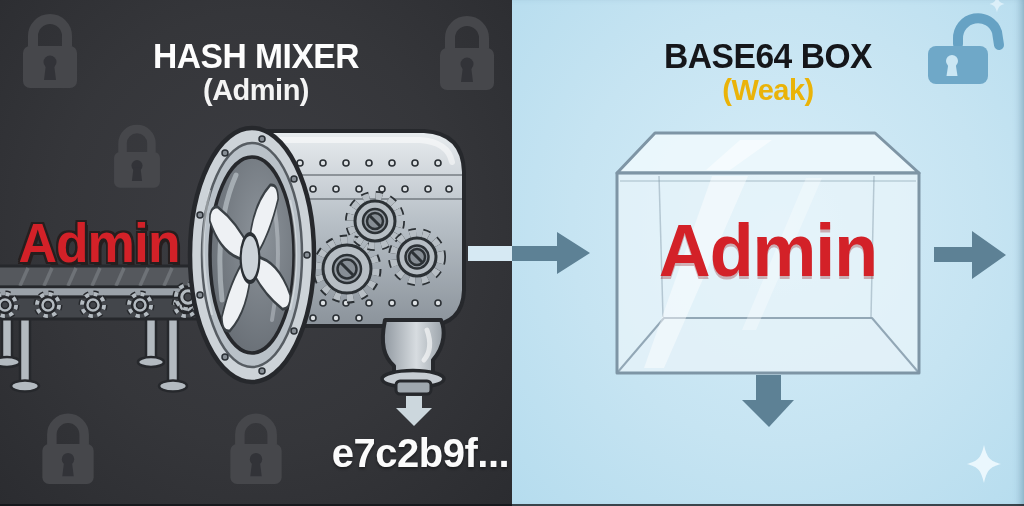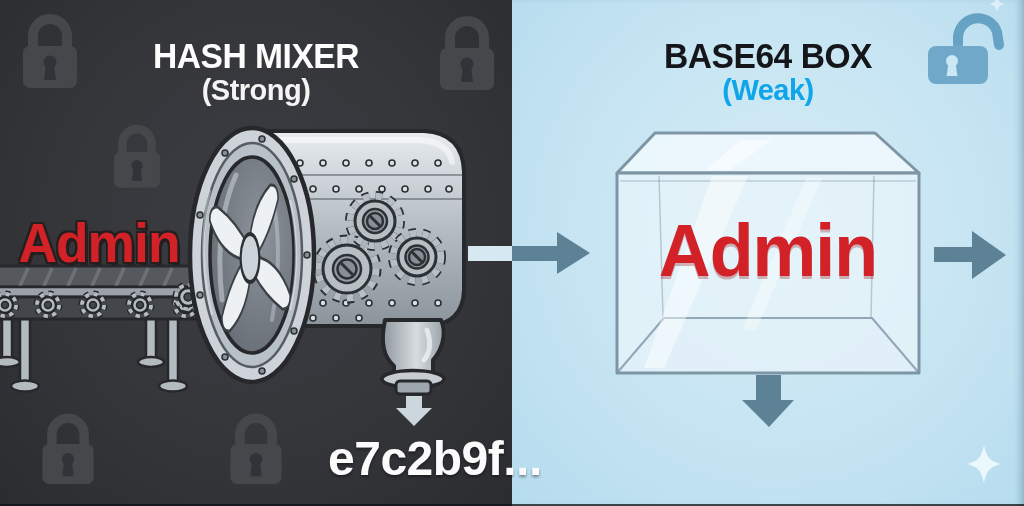--- a/index.html
+++ b/index.html
@@ -13,29 +13,29 @@
     box-shadow:inset -7px 0 9px -5px rgba(80,120,145,.55);}
   .bottom-line{position:absolute;left:0;bottom:0;width:1024px;height:2px;
     background:rgba(15,18,22,.75);}
   svg.art{position:absolute;left:0;top:0;z-index:2;}
   .txt{position:absolute;z-index:3;text-align:center;white-space:nowrap;}
   .title{font-weight:800;font-size:35px;letter-spacing:-.5px;transform:scaleX(.96);}
   .title.l{color:#fdfdfd;left:106px;top:36px;width:300px;}
   .title.r{color:#15161a;left:618px;top:36px;width:300px;}
   .subtitle{font-weight:600;font-size:29px;letter-spacing:-.5px;}
   .subtitle.l{color:#f4f4f4;left:106px;top:74px;width:300px;}
-  .subtitle.r{color:#0ea5e9;left:618px;top:74px;width:300px;}
+  .subtitle.r{color:#eab308;left:618px;top:74px;width:300px;}
   .admin-in{left:14px;top:211px;width:170px;font-weight:800;font-size:55px;
     letter-spacing:-1px;color:#d32128;transform:scaleX(.97);
     text-shadow:2px 0 0 #261f1f,-2px 0 0 #261f1f,0 2px 0 #261f1f,0 -2px 0 #261f1f,
       2px 2px 0 #261f1f,-2px -2px 0 #261f1f,2px -2px 0 #261f1f,-2px 2px 0 #261f1f,3px 3px 0 #261f1f;}
   .admin-box{left:653px;top:208px;width:230px;font-weight:800;font-size:74px;
     letter-spacing:-1px;color:#d32128;transform:scaleX(.97);
     text-shadow:0 3px 0 rgba(140,15,20,.30);}
-  .hash-out{left:328px;top:431px;width:185px;font-weight:800;font-size:48px;
+  .hash-out{left:328px;top:431px;width:185px;font-weight:800;font-size:40px;
     color:#fbfbfb;letter-spacing:-.5px;text-shadow:0 2px 3px rgba(0,0,0,.4);}
   .b64-out{left:655px;top:432px;width:230px;font-weight:800;font-size:44px;
     letter-spacing:-.5px;color:#16171b;}
 </style>
 </head>
 <body>
 
 <div class="canvas">
   <div class="panel left"></div>
   <div class="panel right"></div>
@@ -291,21 +291,21 @@
       <path d="M 948.5,63 L 955.5,63 L 957.5,76 L 946.5,76 Z" fill="#cbe7f4"></path>
     </g>
 
     <g>
       <use href="#sparkleShape" transform="translate(984,464)"></use>
       <use href="#sparkleShape" transform="translate(997,4) scale(.45)" opacity=".7"></use>
     </g>
   </svg>
 
   <div class="txt title l">HASH MIXER</div>
-  <div class="txt subtitle l">(Strong)</div>
+  <div class="txt subtitle l">(Admin)</div>
   <div class="txt title r">BASE64 BOX</div>
   <div class="txt subtitle r">(Weak)</div>
   <div class="txt admin-in">Admin</div>
   <div class="txt admin-box">Admin</div>
   <div class="txt hash-out">e7c2b9f...</div>
 
   <div class="bottom-line"></div>
 </div>
 
 </body></html>

